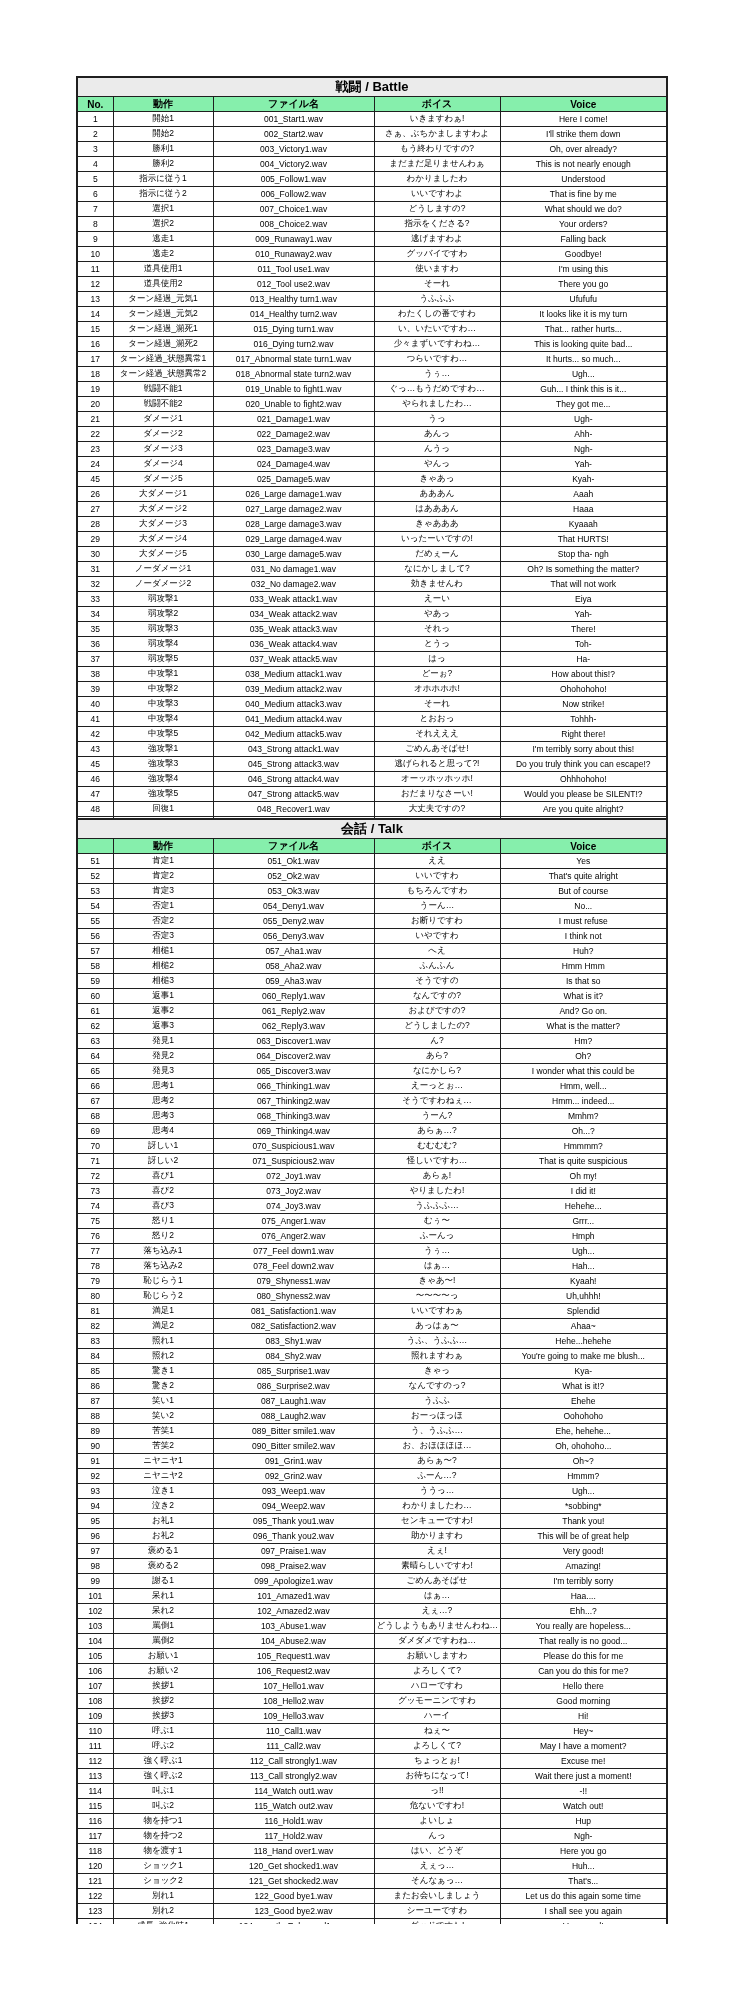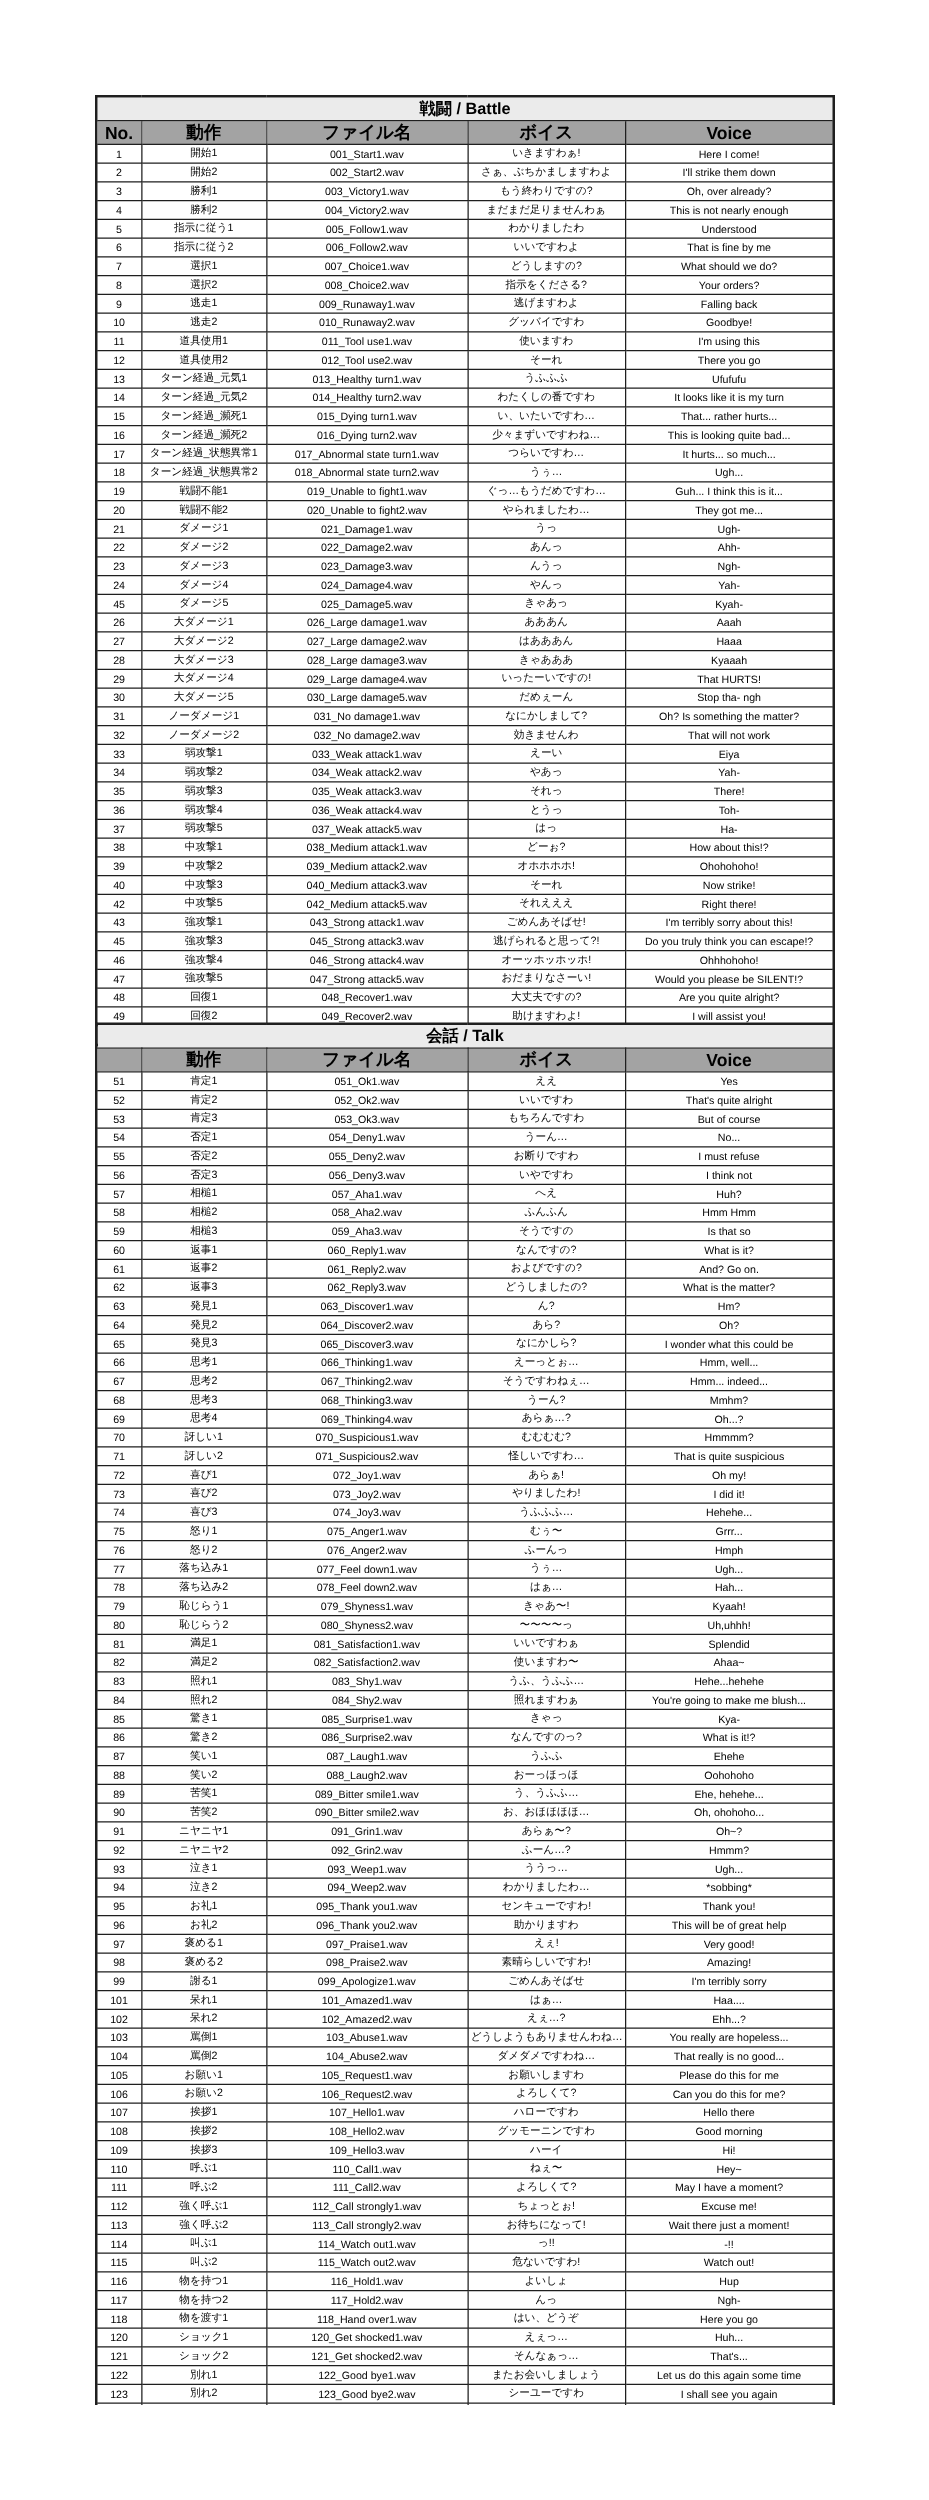--- a/index.html
+++ b/index.html
@@ -35,23 +35,23 @@
     padding: 0 2px;
   }
   th.title-cell {
     height: 18px;
     font-size: 13px;
     font-weight: bold;
     background: #ebebeb;
   }
   th.col-head {
     height: 14px;
-    font-size: 14px;
+    font-size: 10px;
     font-weight: bold;
-    background: #a3a3a3;
+    background: #86efac;
   }
   table.voice-table td {
     height: 14px;
     font-size: 8.5px;
     background: #ffffff;
   }
   col.c-no   { width: 36px; }
   col.c-act  { width: 100px; }
   col.c-file { width: 161px; }
   col.c-jp   { width: 126px; }
@@ -357,20 +357,27 @@
           <td>Ohohohoho!</td>
         </tr>
         <tr>
           <td>40</td>
           <td>中攻撃3</td>
           <td>040_Medium attack3.wav</td>
           <td>そーれ</td>
           <td>Now strike!</td>
         </tr>
         <tr>
+          <td>41</td>
+          <td>中攻撃4</td>
+          <td>041_Medium attack4.wav</td>
+          <td>とおおっ</td>
+          <td>Tohhh-</td>
+        </tr>
+        <tr>
           <td>42</td>
           <td>中攻撃5</td>
           <td>042_Medium attack5.wav</td>
           <td>それえええ</td>
           <td>Right there!</td>
         </tr>
         <tr>
           <td>43</td>
           <td>強攻撃1</td>
           <td>043_Strong attack1.wav</td>
@@ -657,21 +664,21 @@
           <td>81</td>
           <td>満足1</td>
           <td>081_Satisfaction1.wav</td>
           <td>いいですわぁ</td>
           <td>Splendid</td>
         </tr>
         <tr>
           <td>82</td>
           <td>満足2</td>
           <td>082_Satisfaction2.wav</td>
-          <td>使いますわ〜</td>
+          <td>あっはぁ〜</td>
           <td>Ahaa~</td>
         </tr>
         <tr>
           <td>83</td>
           <td>照れ1</td>
           <td>083_Shy1.wav</td>
           <td>うふ、うふふ…</td>
           <td>Hehe...hehehe</td>
         </tr>
         <tr>

